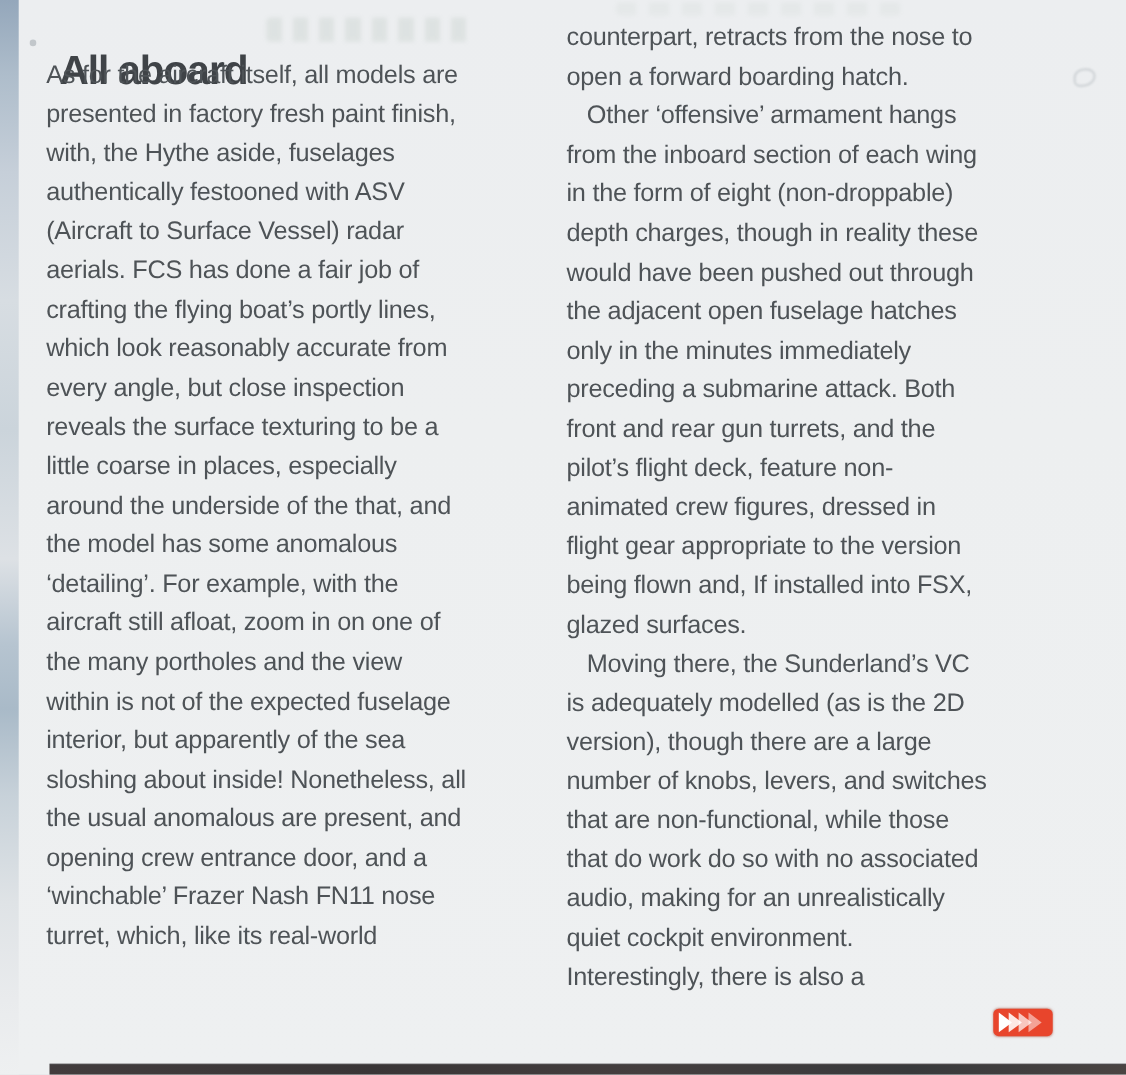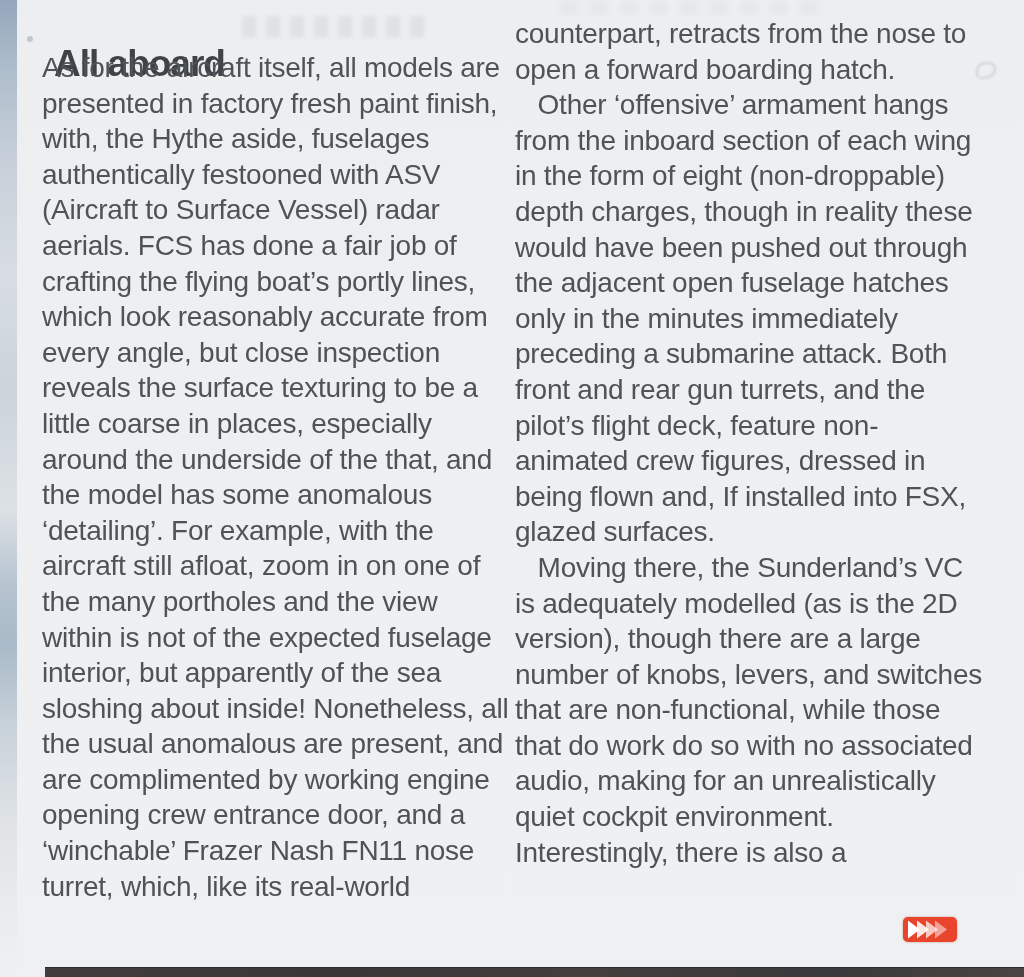--- a/index.html
+++ b/index.html
@@ -38,21 +38,21 @@
     position: absolute;
     left: 54px; top: 2px;
     font-size: 37px;
     font-weight: bold;
     letter-spacing: -1px;
     color: #3f4347;
     margin-top: 41px;
   }
   .col {
     position: absolute;
-    font-size: 28px;
+    font-size: 23px;
     line-height: 35.6px;
     letter-spacing: -0.25px;
     color: #4e5357;
   }
   .col .line {
     white-space: pre;
     height: 35.6px;
   }
   .col-left  { left: 42px;  top: 50px;  width: 455px; }
   .col-right { left: 515px; top: 16px;  width: 455px; }
@@ -138,40 +138,40 @@
       <div class="line">little coarse in places, especially</div>
       <div class="line">around the underside of the that, and</div>
       <div class="line">the model has some anomalous</div>
       <div class="line">‘detailing’. For example, with the</div>
       <div class="line">aircraft still afloat, zoom in on one of</div>
       <div class="line">the many portholes and the view</div>
       <div class="line">within is not of the expected fuselage</div>
       <div class="line">interior, but apparently of the sea</div>
       <div class="line">sloshing about inside! Nonetheless, all</div>
       <div class="line">the usual anomalous are present, and</div>
-      <div class="line">are complimented by working engine</div>
       <div class="line">opening crew entrance door, and a</div>
       <div class="line">‘winchable’ Frazer Nash FN11 nose</div>
       <div class="line">turret, which, like its real-world</div>
     </div>
 
   <div class="col col-right">
       <div class="line">counterpart, retracts from the nose to</div>
       <div class="line">open a forward boarding hatch.</div>
       <div class="line">   Other ‘offensive’ armament hangs</div>
       <div class="line">from the inboard section of each wing</div>
       <div class="line">in the form of eight (non-droppable)</div>
       <div class="line">depth charges, though in reality these</div>
       <div class="line">would have been pushed out through</div>
       <div class="line">the adjacent open fuselage hatches</div>
       <div class="line">only in the minutes immediately</div>
       <div class="line">preceding a submarine attack. Both</div>
       <div class="line">front and rear gun turrets, and the</div>
       <div class="line">pilot’s flight deck, feature non-</div>
       <div class="line">animated crew figures, dressed in</div>
+      <div class="line">flight gear appropriate to the version</div>
       <div class="line">being flown and, If installed into FSX,</div>
       <div class="line">glazed surfaces.</div>
       <div class="line">   Moving there, the Sunderland’s VC</div>
       <div class="line">is adequately modelled (as is the 2D</div>
       <div class="line">version), though there are a large</div>
       <div class="line">number of knobs, levers, and switches</div>
       <div class="line">that are non-functional, while those</div>
       <div class="line">that do work do so with no associated</div>
       <div class="line">audio, making for an unrealistically</div>
       <div class="line">quiet cockpit environment.</div>

